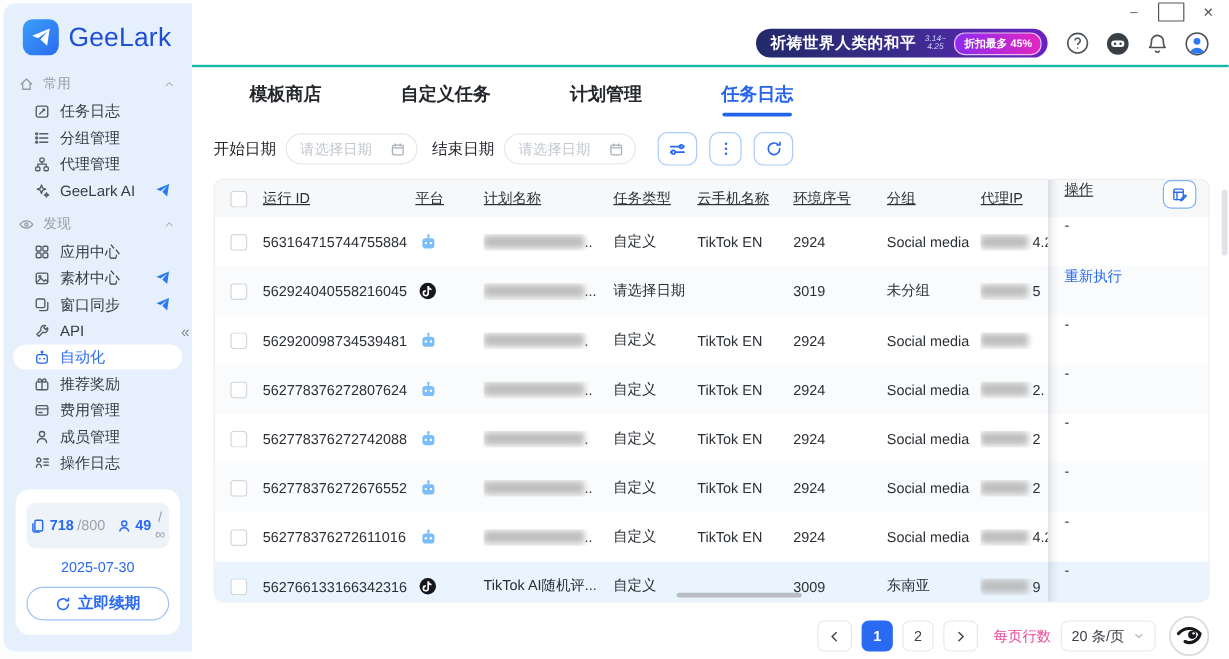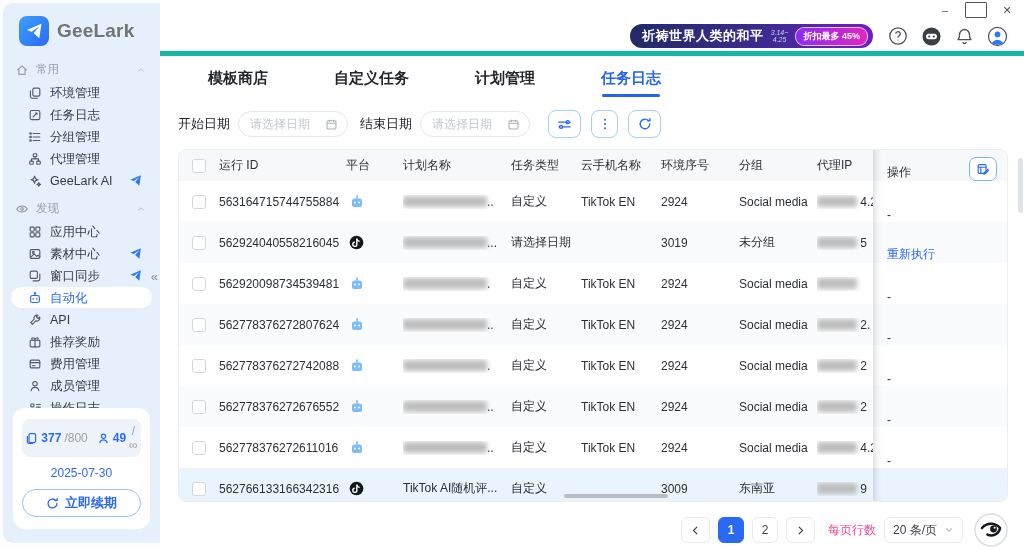--- a/index.html
+++ b/index.html
@@ -3,21 +3,21 @@
 <meta charset="utf-8">
 <style>
   * { box-sizing: border-box; margin: 0; padding: 0; }
   html,body { width:1024px; height:549px; overflow:hidden; }
   body { font-family:"Liberation Sans","DejaVu Sans",sans-serif; background:#fdfdfd; position:relative; color:#23262b; }
 
   
   .sidebar { position:absolute; left:3px; top:3px; bottom:6px; width:157px; background:#e6f0fc; border-radius:10px 0 0 10px; }
   .logo-row { display:flex; align-items:center; gap:8px; padding:13px 14px 6px 16px; }
   .logo-mark { width:30px; height:30px; border-radius:8px; background:linear-gradient(135deg,#3ba0f8,#2a6af2); display:flex; align-items:center; justify-content:center; flex:0 0 auto; }
-  .logo-text { font-size:19px; font-weight:700; color:#737373; letter-spacing:.2px; }
+  .logo-text { font-size:22px; font-weight:400; color:#1d4ed8; letter-spacing:.2px; }
   .side-section { display:flex; align-items:center; gap:7px; padding:7px 14px 4px 12px; font-size:11.5px; color:#979da6; margin-top:3px; }
   .side-section .s-chev { margin-left:auto; color:#b4bac2; display:flex; }
   .side-section .s-ico { display:flex; color:#979da6; }
   .side-item { display:flex; align-items:center; gap:8px; margin:1px 8px; padding:3px 10px 3px 17px; font-size:12.5px; color:#363b42; border-radius:14px; height:21px; cursor:pointer; }
   .side-item .ico { display:flex; color:#555b63; }
   .side-item .lbl { line-height:14px; }
   .side-item.active { background:#fff; color:#2a6af2; }
   .side-item.active .ico { color:#2a6af2; }
   .mini-badge { margin-left:auto; display:flex; }
   .collapse-handle { position:absolute; right:2px; top:266px; color:#868c95; font-size:13px; cursor:pointer; }
@@ -27,21 +27,21 @@
   .usage-item { display:flex; align-items:center; gap:3px; color:#2a6af2; font-weight:700; }
   .usage-item .total { color:#9aa1ab; font-weight:400; }
   .usage-date { color:#2a6af2; font-size:12px; margin:9px 0 9px; }
   .renew-btn { display:flex; align-items:center; justify-content:center; gap:6px; width:100%; height:28px; border:1px solid #9dc0f7; border-radius:14px; background:#fff; color:#2a6af2; font-size:13px; font-weight:600; cursor:pointer; }
 
   
   .main { position:absolute; left:160px; top:0; right:0; bottom:0; background:#fff; }
   .win-controls { position:absolute; top:2px; right:6px; display:flex; gap:9px; align-items:center; z-index:5; }
   .win-controls span { width:22px; height:16px; display:flex; align-items:center; justify-content:center; color:#53575c; font-size:11px; cursor:pointer; }
   .wc-box { width:8px; height:8px; border:1.2px solid #53575c; border-radius:1px; }
-  .topbar { height:56px; border-bottom:5px solid #14b8a6; position:relative; }
+  .topbar { height:56px; border-bottom:2px solid #14b8a6; position:relative; }
   .top-icons { position:absolute; top:24px; right:16px; display:flex; align-items:center; gap:13px; }
   .promo { height:24px; border-radius:12px; display:flex; align-items:center; gap:5px; padding:0 5px 0 12px; background:linear-gradient(90deg,#222a68 0%,#3d2b90 55%,#6b22c4 100%); cursor:pointer; margin-right:2px; }
   .promo-text { font-size:13px; font-weight:700; color:#fff; letter-spacing:.5px; white-space:nowrap; }
   .promo-dates { font-size:7px; line-height:7.5px; color:#cdd2ff; width:22px; text-align:center; font-style:italic; }
   .promo-badge { background:linear-gradient(90deg,#8c2cf0,#e326c0); border:1px solid rgba(255,255,255,.7); border-radius:9px; font-size:9px; font-weight:700; padding:2px 7px; color:#fff; white-space:nowrap; }
   .tb-icon { display:flex; cursor:pointer; }
 
   .content { padding:0 16px 0 18px; }
   .tabs { display:flex; gap:36px; padding-top:13px; }
   .tab { font-size:15px; font-weight:700; color:#23262b; padding-bottom:9px; position:relative; cursor:pointer;margin-left:30px; }
@@ -51,28 +51,28 @@
   .filters { display:flex; align-items:center; margin-top:13px; }
   .f-label { font-size:13px; color:#23262b; margin-right:8px; white-space:nowrap; }
   .date-input { display:flex; align-items:center; justify-content:space-between; width:110px; height:26px; border:1px solid #e4e6ea; border-radius:14px; padding:0 9px 0 11px; background:#fff; margin-right:12px; cursor:pointer; }
   .placeholder { color:#c3c7cf; font-size:12px; }
   .cal-ico { color:#a9afb8; display:flex; }
   .icon-btn { display:flex; align-items:center; justify-content:center; width:33px; height:28px; border:1px solid #a9ccf8; border-radius:8px; background:#fff; color:#2a6af2; cursor:pointer; margin-left:10px; }
   .icon-btn.first { margin-left:6px; }
 
   
   .table-card { margin-top:11px; border:1px solid #ededf1; border-radius:8px; height:353px; overflow:hidden; position:relative; background:#fff; }
-  .t-head { display:flex; align-items:center; height:31px; background:#f7f8fa; font-size:12px; color:#2b2f36; font-weight:500; }
+  .t-head { display:flex; align-items:center; height:31px; background:#f7f8fa; font-size:12px; color:#2b2f36; font-weight:500;text-decoration:underline; }
   .t-row { display:flex; align-items:center; height:41px; font-size:12px; color:#2b2f36; background:#fff; }
   .t-row.stripe { background:#fafbfc; }
   .t-row.hl { background:#e9f4fe; }
   .cell { flex:0 0 auto; padding-right:8px; white-space:nowrap; overflow:hidden; }
   .cell.c-check { display:flex; justify-content:center; padding:0; }
   .cb { width:14px; height:14px; border:1px solid #d4d7dc; border-radius:3px; background:#fff; cursor:pointer; }
-  .cell-action { flex:1 1 auto; display:flex; align-items:flex-end; height:100%; padding-left:14px; box-shadow:inset 10px 0 9px -9px rgba(15,25,40,.20); }
+  .cell-action { flex:1 1 auto; display:flex; align-items:flex-start; height:100%; padding-left:14px; box-shadow:inset 10px 0 9px -9px rgba(15,25,40,.20); }
   .settings-btn { margin-left:auto; margin-right:10px; width:28px; height:24px; border:1px solid #7fb2f4; border-radius:7px; background:#fff; color:#2a6af2; display:flex; align-items:center; justify-content:center; cursor:pointer; }
   .blurline { display:inline-block; height:11px; border-radius:2px; background:#bdbdbd; filter:blur(2.5px); vertical-align:-1px; }
   .b-plan { width:84px; } .b-proxy { width:40px; }
   .link { color:#2a6af2; cursor:pointer; }
   .plat-ico { display:flex; padding-left:3px; }
   .h-thumb { position:absolute; bottom:3px; left:385px; width:104px; height:4px; background:#b9bcc2; border-radius:2px; }
 
   
   .pagi { display:flex; align-items:center; justify-content:flex-end; gap:8px; margin-top:11px; }
   .pg-btn { min-width:26px; height:26px; border:1px solid #e8e9ec; border-radius:6px; background:#fff; display:flex; align-items:center; justify-content:center; font-size:12px; color:#3c4046; cursor:pointer; padding:0 8px; }
@@ -104,29 +104,20 @@
         <span>常用</span>
         <span class="s-chev">
           <svg width="10" height="10" viewBox="0 0 16 16" fill="none" stroke="currentColor" stroke-width="1.6" stroke-linecap="round">
             <path d="M4 10l4-4 4 4"></path>
           </svg>
         </span>
       </div>
       <div class="side-item">
         <span class="ico">
           <svg width="14" height="14" viewBox="0 0 16 16" fill="none" stroke="currentColor" stroke-width="1.3" stroke-linecap="round" stroke-linejoin="round">
-            <rect x="5.5" y="2.5" width="8" height="9" rx="1.5"></rect>
-            <path d="M2.8 5.5V12a2 2 0 0 0 2 2h6"></path>
-          </svg>
-        </span>
-        <span class="lbl">环境管理</span>
-      </div>
-      <div class="side-item">
-        <span class="ico">
-          <svg width="14" height="14" viewBox="0 0 16 16" fill="none" stroke="currentColor" stroke-width="1.3" stroke-linecap="round" stroke-linejoin="round">
             <rect x="2.5" y="2.8" width="11" height="10.5" rx="2"></rect>
             <path d="M5.8 10.2 10.3 5.7M9 5.5l1.5 1.5"></path>
           </svg>
         </span>
         <span class="lbl">任务日志</span>
       </div>
       <div class="side-item">
         <span class="ico">
           <svg width="14" height="14" viewBox="0 0 16 16" fill="none" stroke="currentColor" stroke-width="1.3" stroke-linecap="round" stroke-linejoin="round">
             <path d="M5.8 4h7.7M5.8 8h7.7M5.8 12h7.7"></path>
@@ -208,40 +199,40 @@
             <rect x="2.5" y="2.5" width="8.2" height="8.2" rx="1.5"></rect>
             <path d="M13.5 5.8v5.7a2 2 0 0 1-2 2H5.8"></path>
           </svg>
         </span>
         <span class="lbl">窗口同步</span>
         <span class="mini-badge">
           <svg width="13" height="13" viewBox="0 0 16 16" fill="#2a7af5">
             <path d="M14.6 1.6 1.6 7l4.3 1.7 7-5-5.2 6 5 4.7z"></path>
           </svg>
         </span>
+      </div>
+      <div class="side-item">
+        <span class="ico">
+          <svg width="14" height="14" viewBox="0 0 16 16" fill="none" stroke="currentColor" stroke-width="1.3" stroke-linecap="round" stroke-linejoin="round">
+            <path d="M13.3 4.6a3.4 3.4 0 0 1-4.4 4.4L5 12.9l-1.9-1.9 3.9-3.9a3.4 3.4 0 0 1 4.4-4.4L9.6 4.5l1.9 1.9z"></path>
+          </svg>
+        </span>
+        <span class="lbl">API</span>
       </div>
       <div class="side-item active">
         <span class="ico">
           <svg width="14" height="14" viewBox="0 0 16 16" fill="none" stroke="currentColor" stroke-width="1.3" stroke-linecap="round" stroke-linejoin="round">
             <rect x="3" y="5.2" width="10" height="8" rx="2.2"></rect>
             <path d="M8 5.2V3.2"></path>
             <circle cx="8" cy="2.6" r=".7" fill="currentColor"></circle>
             <circle cx="5.9" cy="9" r=".9" fill="currentColor" stroke="none"></circle>
             <circle cx="10.1" cy="9" r=".9" fill="currentColor" stroke="none"></circle>
           </svg>
         </span>
         <span class="lbl">自动化</span>
-      </div>
-      <div class="side-item">
-        <span class="ico">
-          <svg width="14" height="14" viewBox="0 0 16 16" fill="none" stroke="currentColor" stroke-width="1.3" stroke-linecap="round" stroke-linejoin="round">
-            <path d="M13.3 4.6a3.4 3.4 0 0 1-4.4 4.4L5 12.9l-1.9-1.9 3.9-3.9a3.4 3.4 0 0 1 4.4-4.4L9.6 4.5l1.9 1.9z"></path>
-          </svg>
-        </span>
-        <span class="lbl">API</span>
       </div>
       <div class="side-item">
         <span class="ico">
           <svg width="14" height="14" viewBox="0 0 16 16" fill="none" stroke="currentColor" stroke-width="1.3" stroke-linecap="round" stroke-linejoin="round">
             <rect x="2.5" y="6" width="11" height="7.5" rx="1"></rect>
             <path d="M8 6v7.5M5.6 6C4.2 6 3.6 3.2 5.6 3.2S8 6 8 6s.4-2.8 2.4-2.8 1.4 2.8 0 2.8"></path>
           </svg>
         </span>
         <span class="lbl">推荐奖励</span>
       </div>
@@ -276,21 +267,21 @@
   <div class="collapse-handle">«</div>
   <div class="usage-card">
     <div class="usage-pill">
       <span class="usage-item">
         <span style="display:flex">
           <svg width="13" height="13" viewBox="0 0 16 16" fill="none" stroke="#2a6af2" stroke-width="1.5">
               <rect x="5" y="2" width="8" height="11" rx="1.5"></rect>
               <path d="M3 5v7a2 2 0 0 0 2 2h5"></path>
             </svg>
         </span>
-        <span>377</span>
+        <span>718</span>
           <span class="total">/800</span>
       </span>
       <span class="usage-item">
         <span style="display:flex">
           <svg width="13" height="13" viewBox="0 0 16 16" fill="none" stroke="#2a6af2" stroke-width="1.5">
               <circle cx="8" cy="5.2" r="2.6"></circle>
               <path d="M3.4 13.6c.5-2.6 2.3-4 4.6-4s4.1 1.4 4.6 4"></path>
             </svg>
         </span>
         <span>49</span>

